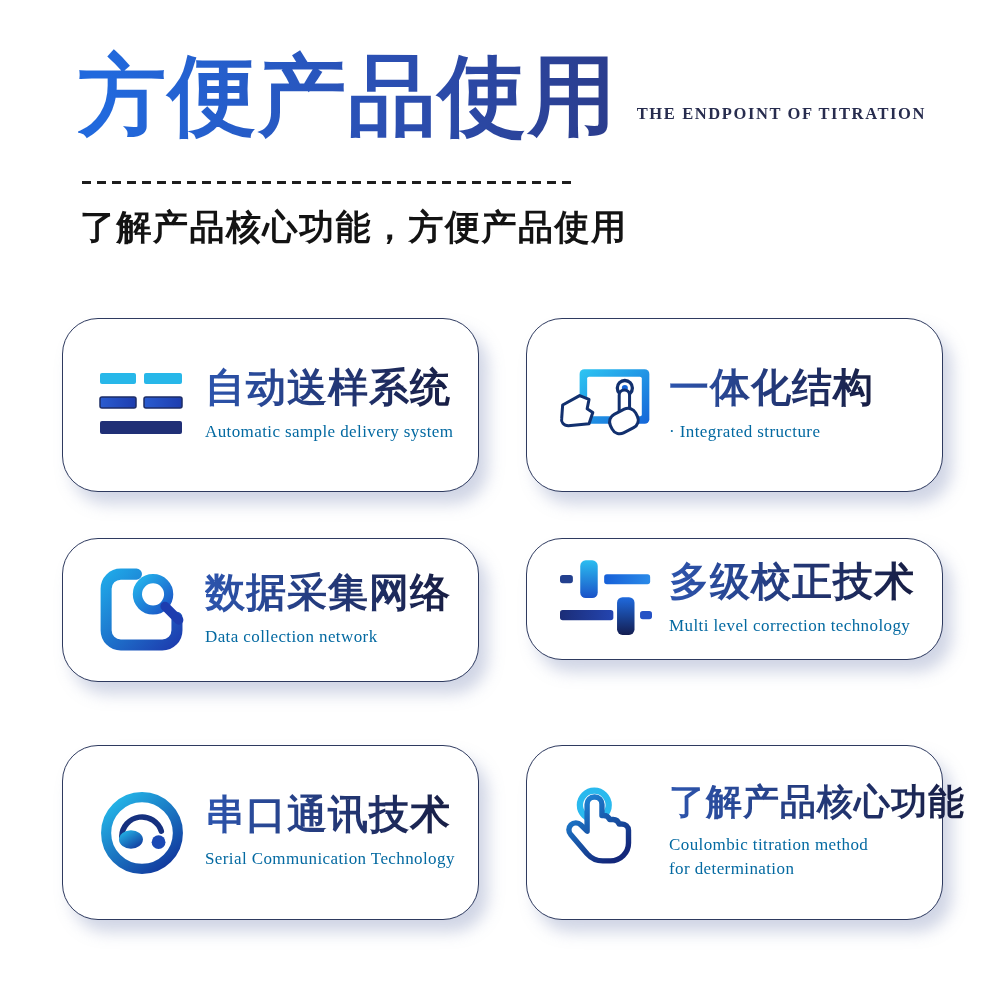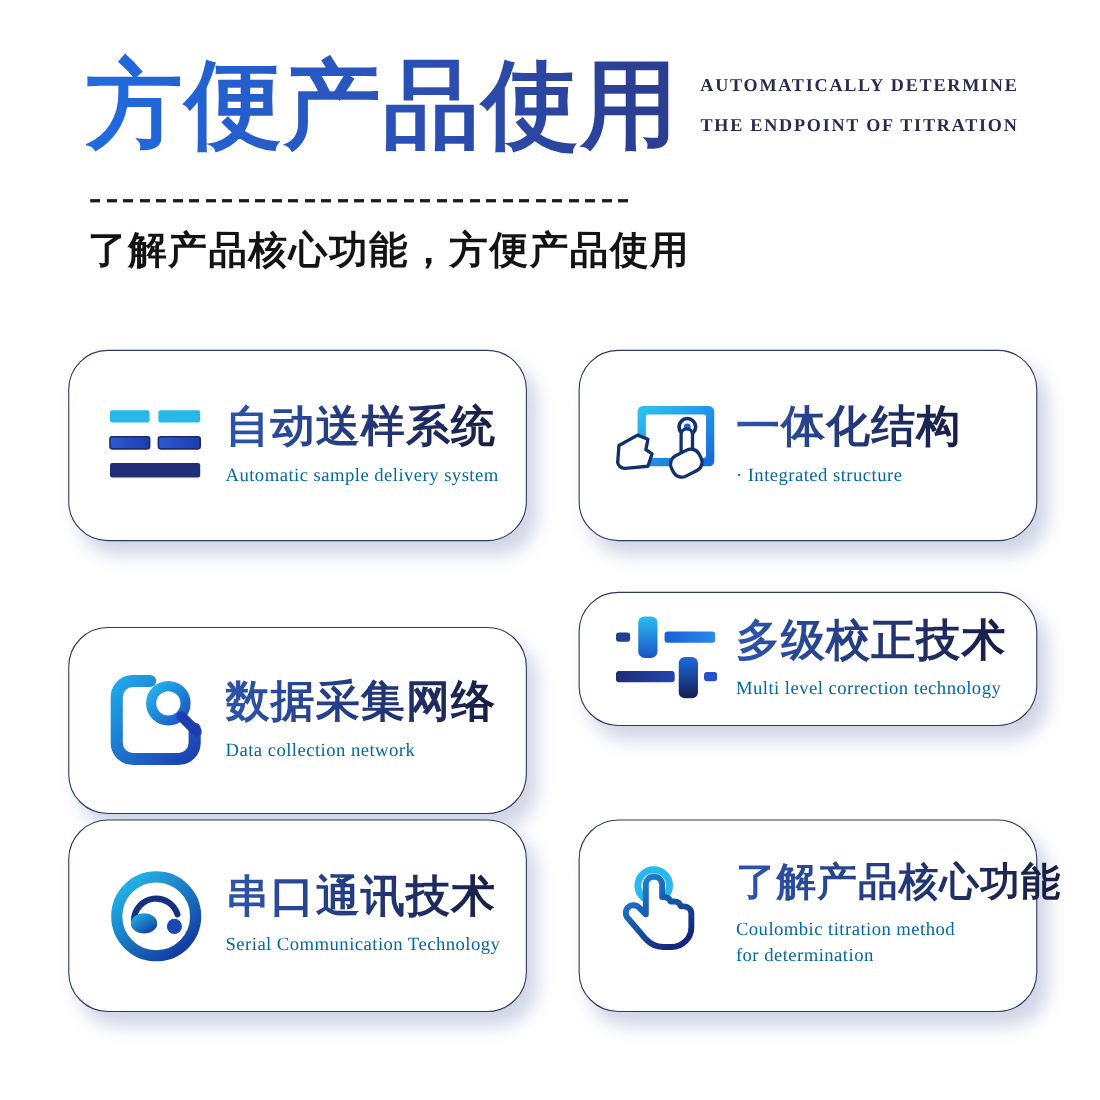--- a/index.html
+++ b/index.html
@@ -46,21 +46,21 @@
     width:417px;
     background:#ffffff;
     border:1.6px solid #2e3a5f;
     border-radius:36px;
     box-shadow:9px 12px 16px rgba(120,135,180,0.35);
     display:flex; align-items:center;
     padding:0 16px 0 30px; gap:14px;
   }
   .c1 { left:62px;  top:318px; height:174px; }
   .c2 { left:526px; top:318px; height:174px; }
-  .c3 { left:62px;  top:538px; height:170px;margin-top:32px; }
+  .c3 { left:62px;  top:538px; height:144px; }
   .c4 { left:526px; top:538px; height:122px; }
   .c5 { left:62px;  top:745px; height:175px; }
   .c6 { left:526px; top:745px; height:175px; }
 
   .icon-box {
     width:98px; min-width:98px; height:100px;
     display:flex; align-items:center; justify-content:center;
   }
   .card-text { display:flex; flex-direction:column; justify-content:flex-start; }
   .card-title {
@@ -80,21 +80,21 @@
   }
 </style>
 </head>
 <body>
 
 <div class="page">
 
   <div class="main-title">方便产品使用</div>
 
   <div class="tagline">
-    <span>AUTOMATICALLY DETERMINE</span><br>
+    <br>
     <span>THE ENDPOINT OF TITRATION</span>
   </div>
 
   <div class="divider-dashed"></div>
 
   <div class="sub-heading">了解产品核心功能，方便产品使用</div>
 
   <div class="card c1">
     <div class="icon-box">
       <svg width="88" height="76" viewBox="0 0 88 76">

